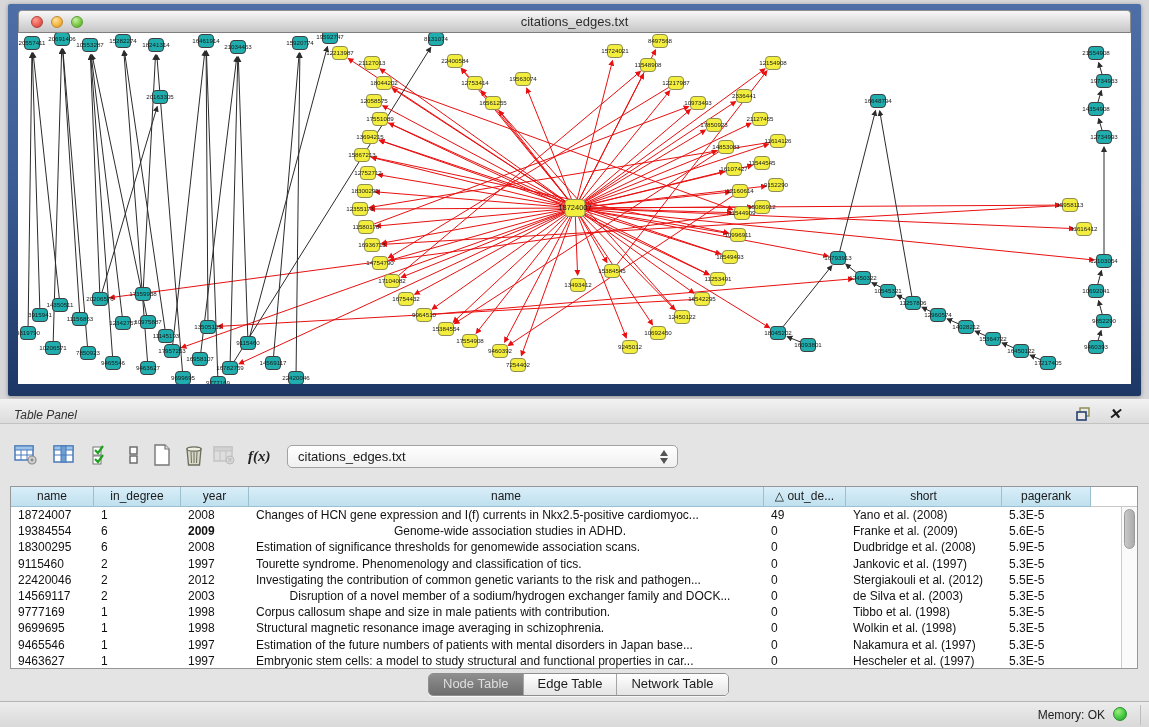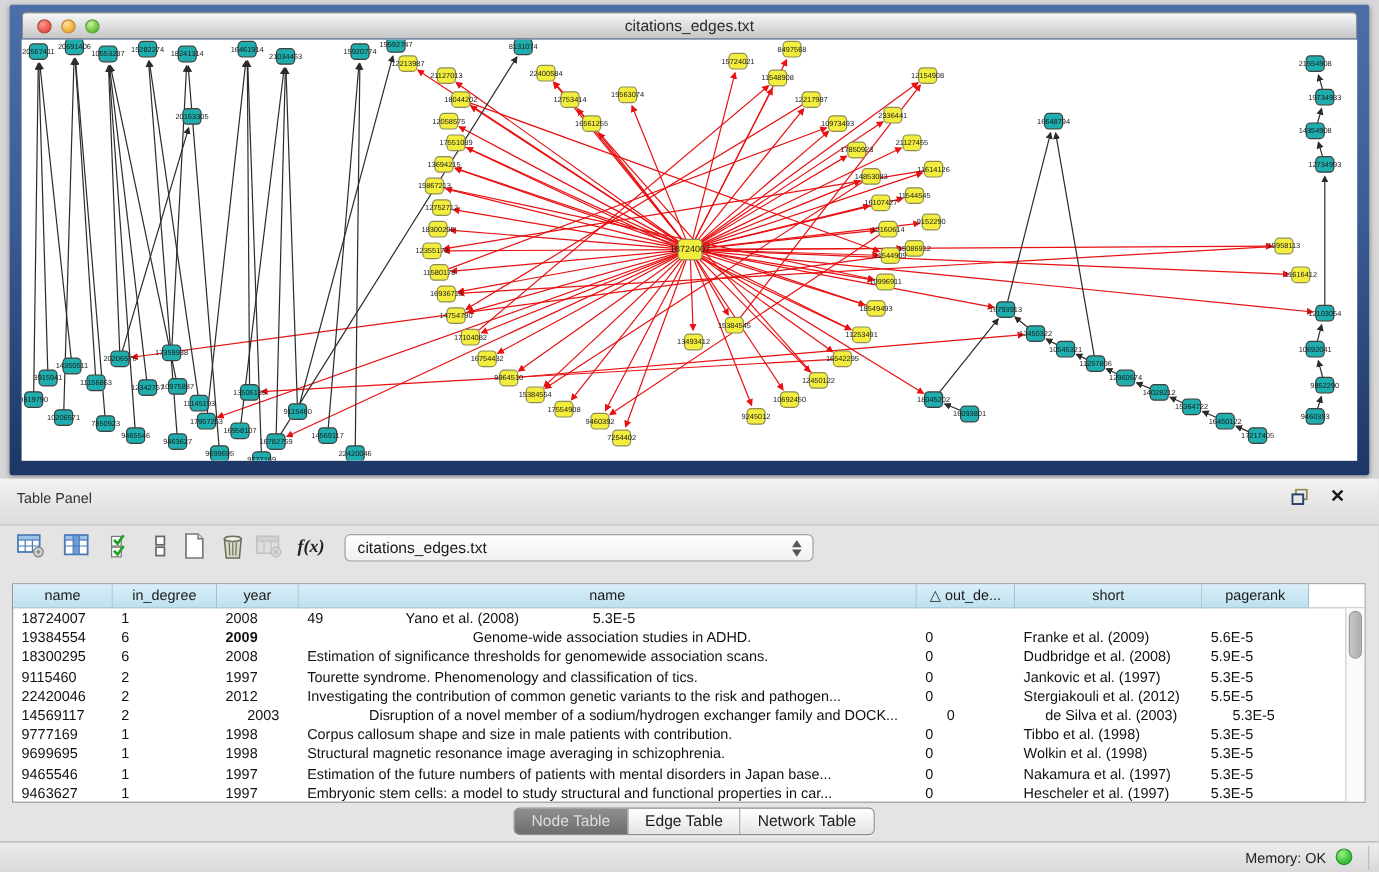--- a/index.html
+++ b/index.html
@@ -36,23 +36,23 @@
   .net-canvas svg{position:absolute;left:0;top:0;}
   
   .split-handle{
     position:absolute;left:569px;top:399px;width:0;height:0;
     border-left:5px solid transparent;border-right:5px solid transparent;
     border-bottom:6px solid #9a9a9a;
   }
   
   .table-panel{position:absolute;left:0;top:399px;width:1149px;height:302px;background:#e4e4e4;}
   .panel-header{
-    position:absolute;left:0;top:0;width:100%;height:39px;
+    position:absolute;left:0;top:0;width:100%;height:25px;
     background:linear-gradient(180deg,#f2f2f2,#dcdcdc);
-    border-bottom:1px solid #c2c2c2;box-sizing:border-box;
+    border-bottom:1px solid #c2c2c2;box-sizing:border-box;font-style:italic;
   }
   .panel-title{position:absolute;left:14px;top:9px;font-size:12px;color:#333;}
   .float-icon{position:absolute;right:58px;top:8px;width:15px;height:14px;}
   .close-icon{position:absolute;right:28px;top:6px;font-size:15px;font-weight:bold;color:#1a1a1a;line-height:18px;}
   
   .toolbar{position:absolute;left:0;top:33px;width:100%;height:50px;}
   .tb-icon{position:absolute;top:12px;width:26px;height:26px;cursor:pointer;}
   .fx-icon{font-family:"Liberation Serif",serif;font-style:italic;font-weight:bold;font-size:15px;color:#222;top:16px;}
   .net-select{
     position:absolute;left:287px;top:13px;width:391px;height:23px;box-sizing:border-box;
@@ -547,20 +547,21 @@
         <div class="th" style="width: 82px; text-align: center;">△ out_de...</div>
         <div class="th" style="width: 156px;">short</div>
         <div class="th" style="width: 89px;">pagerank</div>
         <div class="th filler" style="flex: 1 1 0%;"></div>
       </div>
     <div class="tbody" id="tbody">
         <div class="tr">
           <div class="td" style="width: 83px;">18724007</div>
           <div class="td" style="width: 87px;">1</div>
           <div class="td" style="width: 68px;">2008</div>
+          <div class="td" style="width: 515px;">Changes of HCN gene expression and I(f) currents in Nkx2.5-positive cardiomyoc...</div>
           <div class="td" style="width: 82px;">49</div>
           <div class="td" style="width: 156px;">Yano et al. (2008)</div>
           <div class="td" style="width: 89px;">5.3E-5</div>
         </div>
         <div class="tr">
           <div class="td" style="width: 83px;">19384554</div>
           <div class="td" style="width: 87px;">6</div>
           <div class="td" style="width: 68px; font-weight: bold;">2009</div>
           <div class="td" style="width: 515px; text-align: center;">Genome-wide association studies in ADHD.</div>
           <div class="td" style="width: 82px;">0</div>
@@ -590,21 +591,21 @@
           <div class="td" style="width: 87px;">2</div>
           <div class="td" style="width: 68px;">2012</div>
           <div class="td" style="width: 515px;">Investigating the contribution of common genetic variants to the risk and pathogen...</div>
           <div class="td" style="width: 82px;">0</div>
           <div class="td" style="width: 156px;">Stergiakouli et al. (2012)</div>
           <div class="td" style="width: 89px;">5.5E-5</div>
         </div>
         <div class="tr">
           <div class="td" style="width: 83px;">14569117</div>
           <div class="td" style="width: 87px;">2</div>
-          <div class="td" style="width: 68px; margin-left: 18px;">2003</div>
+          <div class="td" style="width: 68px;">2003</div>
           <div class="td" style="width: 515px; text-align: center;">Disruption of a novel member of a sodium/hydrogen exchanger family and DOCK...</div>
           <div class="td" style="width: 82px;">0</div>
           <div class="td" style="width: 156px;">de Silva et al. (2003)</div>
           <div class="td" style="width: 89px;">5.3E-5</div>
         </div>
         <div class="tr">
           <div class="td" style="width: 83px;">9777169</div>
           <div class="td" style="width: 87px;">1</div>
           <div class="td" style="width: 68px;">1998</div>
           <div class="td" style="width: 515px;">Corpus callosum shape and size in male patients with contribution.</div>

